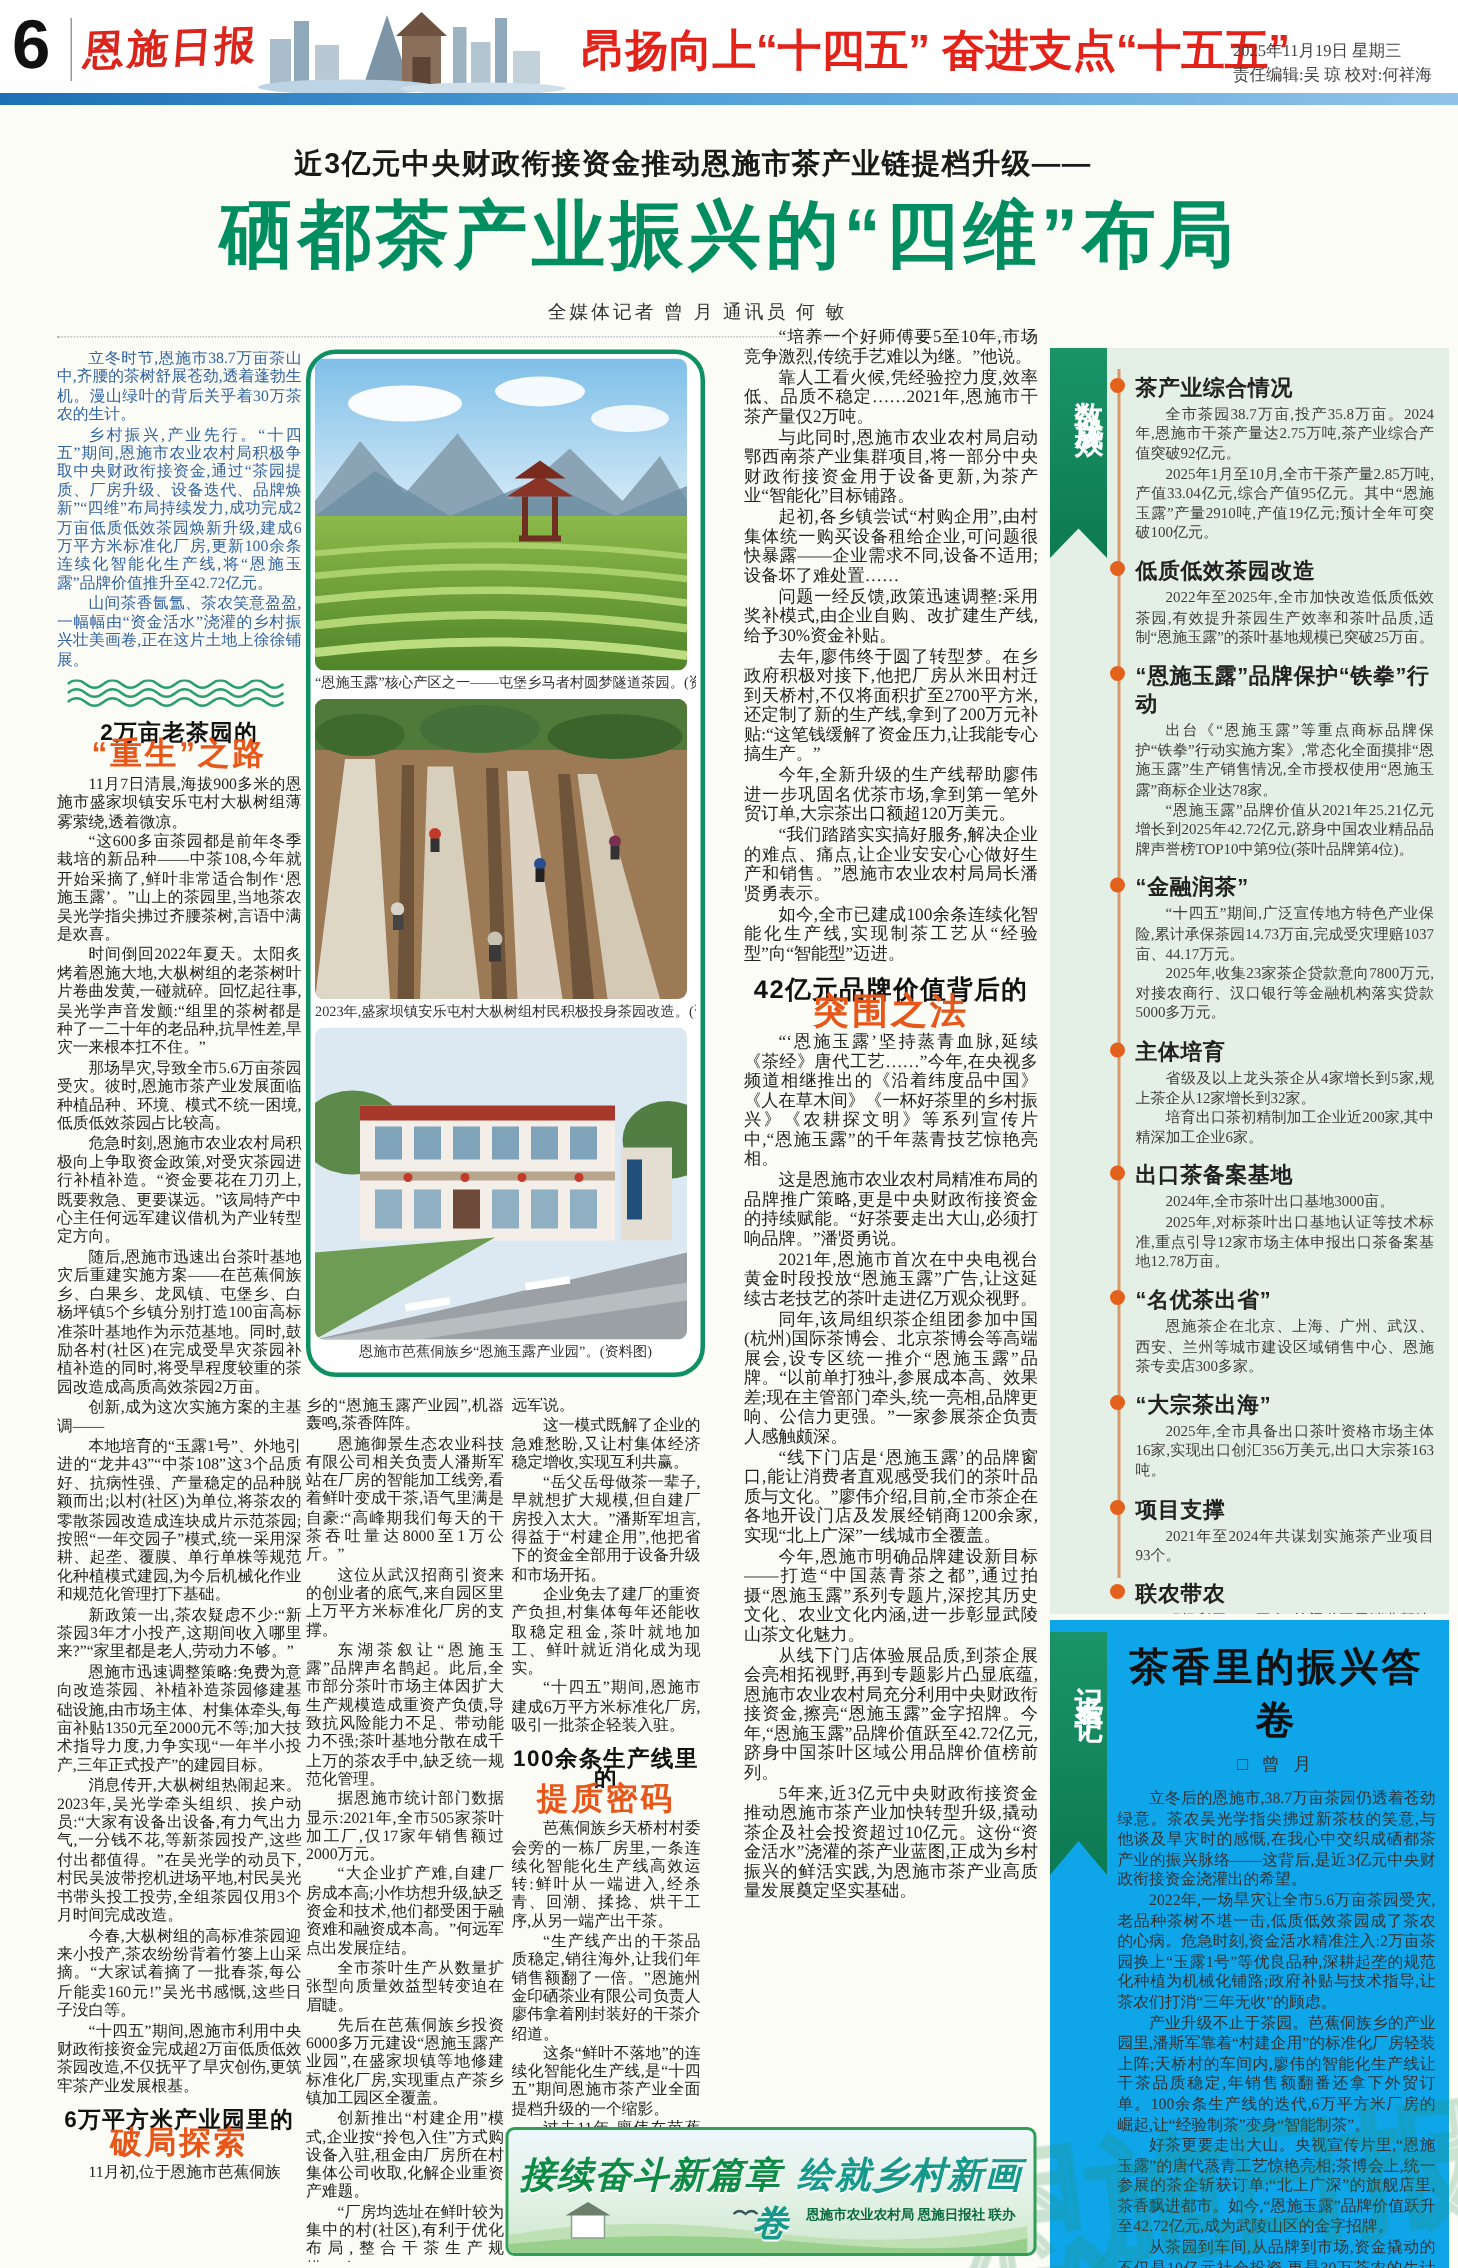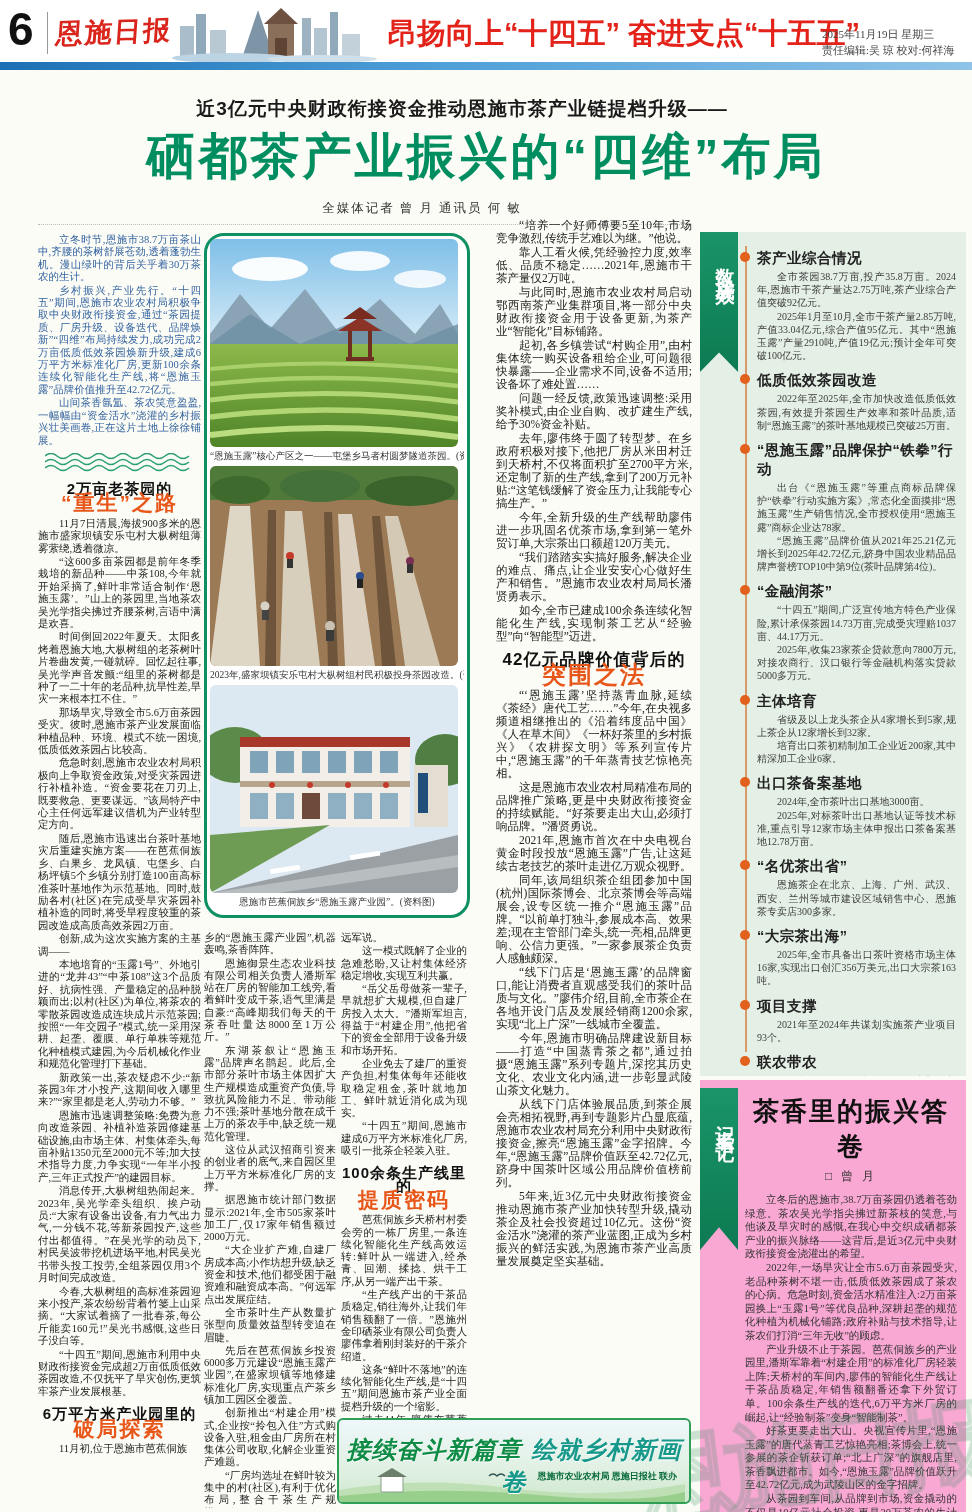--- a/index.html
+++ b/index.html
@@ -16,21 +16,21 @@
   .slogan{position:absolute;left:388px;top:14px;width:430px;font-family:"Liberation Sans",sans-serif;
           font-weight:900;font-size:29px;color:#e3231a;letter-spacing:0px;white-space:nowrap;}
   .dateblock{position:absolute;left:822px;top:26px;font-size:11px;color:#444;line-height:16px;}
   .bluebar{position:absolute;left:0;top:62px;width:972px;height:8px;
            background:linear-gradient(90deg,#1d6fb5,#4e9fd8 45%,#8fc3e8);}
   
   .kicker{position:absolute;left:0;top:96px;width:924px;text-align:center;
           font-family:"Liberation Sans",sans-serif;font-size:19px;font-weight:600;color:#1a1a1a;letter-spacing:1px;}
   .main-title{position:absolute;left:0;top:124px;width:972px;text-align:center;margin:0;
           font-family:"Liberation Sans",sans-serif;font-size:49px;font-weight:900;color:#008e60;letter-spacing:3px;}
-  .byline{position:absolute;left:0;top:200px;width:844px;text-align:center;font-size:12.5px;color:#333;letter-spacing:2px;}
+  .byline{position:absolute;left:0;top:200px;width:844px;text-align:center;font-size:12.5px;color:#333;letter-spacing:2px;padding-left:43px;}
   .rule{position:absolute;left:38px;top:224px;width:652px;border-top:1px dotted #bbb;}
   
   .col{position:absolute;overflow:hidden;text-align:justify;}
   .col p{margin:0 0 1px 0;text-indent:2em;}
   .col p.cont{text-indent:0;}
   .col1{left:38px;top:234px;width:163px;height:1274px;font-size:10.5px;line-height:12.4px;color:#222;}
   .col1 .lead p{color:#33639f;}
   .col2{left:204px;top:932px;width:132px;height:576px;font-size:10.5px;line-height:12.3px;}
   .col3{left:341px;top:932px;width:126px;height:576px;font-size:10.5px;line-height:12.3px;}
   .col4{left:496px;top:219px;width:196px;height:1174px;font-size:11.5px;line-height:13px;}
@@ -54,21 +54,21 @@
           font-family:"Liberation Sans",sans-serif;font-weight:bold;font-size:19px;letter-spacing:6px;
           padding:12px 0 0 0;text-align:left;text-indent:9px;
           clip-path:polygon(0 0,100% 0,100% 100%,50% 86%,0 100%);}
   .ribbon1{top:0;height:128px;}
   .sb{position:relative;margin:9px 10px 7px 57px;}
   .sb h3{position:relative;margin:0 0 2px 0;font-family:"Liberation Sans",sans-serif;
          font-size:14.5px;color:#222;letter-spacing:.5px;}
   .sb h3::before{content:"";position:absolute;left:-17px;top:3px;width:10px;height:10px;border-radius:50%;background:#e2611c;}
   .sb p{margin:0;font-size:10px;line-height:13.2px;color:#3d3d3d;text-indent:2em;text-align:justify;}
   
-  .notebook{position:absolute;left:700px;top:1080px;width:266px;height:432px;background:#f9a8d4;overflow:hidden;}
+  .notebook{position:absolute;left:700px;top:1080px;width:266px;height:432px;background:#0ea5e9;overflow:hidden;}
   .ribbon2{top:8px;height:150px;}
   .nb-title{margin:14px 0 4px 45px;width:212px;text-align:center;font-size:26px;font-weight:900;color:#111;letter-spacing:2px;}
   .nb-author{margin:0 0 8px 45px;width:212px;text-align:center;font-size:12px;color:#333;letter-spacing:3px;}
   .nb-body{margin-left:45px;width:212px;font-size:10.5px;line-height:13.6px;color:#333;text-align:justify;}
   .nb-body p{margin:0;text-indent:2em;}
   .watermark{position:absolute;left:640px;top:1398px;width:360px;font-size:92px;font-weight:bold;
           color:rgba(46,139,87,0.10);-webkit-text-stroke:2px rgba(46,139,87,0.14);
           transform:rotate(-7deg);white-space:nowrap;pointer-events:none;letter-spacing:-6px;}
   
   .banner{position:absolute;left:337px;top:1418px;width:350px;height:82px;border:2px solid #2f9e57;border-radius:6px;
@@ -238,22 +238,22 @@
       <rect x="60" y="182" width="30" height="5" fill="#fff" transform="rotate(-9 75 184)"></rect>
       <rect x="140" y="168" width="30" height="5" fill="#fff" transform="rotate(-9 155 170)"></rect>
       <polygon points="0,150 120,140 0,208" fill="#6f9c55"></polygon>
     </svg>
     <figcaption>恩施市芭蕉侗族乡“恩施玉露产业园”。(资料图)</figcaption>
   </figure>
 
   <div class="col col2">
     <p class="cont">乡的“恩施玉露产业园”,机器轰鸣,茶香阵阵。</p>
     <p>恩施御景生态农业科技有限公司相关负责人潘斯军站在厂房的智能加工线旁,看着鲜叶变成干茶,语气里满是自豪:“高峰期我们每天的干茶吞吐量达8000至1万公斤。”</p>
+    <p>这位从武汉招商引资来的创业者的底气,来自园区里上万平方米标准化厂房的支撑。</p>
     <p>东湖茶叙让“恩施玉露”品牌声名鹊起。此后,全市部分茶叶市场主体因扩大生产规模造成重资产负债,导致抗风险能力不足、带动能力不强;茶叶基地分散在成千上万的茶农手中,缺乏统一规范化管理。</p>
-    <p>这位从武汉招商引资来的创业者的底气,来自园区里上万平方米标准化厂房的支撑。</p>
     <p>据恩施市统计部门数据显示:2021年,全市505家茶叶加工厂,仅17家年销售额过2000万元。</p>
     <p>“大企业扩产难,自建厂房成本高;小作坊想升级,缺乏资金和技术,他们都受困于融资难和融资成本高。”何远军点出发展症结。</p>
     <p>全市茶叶生产从数量扩张型向质量效益型转变迫在眉睫。</p>
     <p>先后在芭蕉侗族乡投资6000多万元建设“恩施玉露产业园”,在盛家坝镇等地修建标准化厂房,实现重点产茶乡镇加工园区全覆盖。</p>
     <p>创新推出“村建企用”模式,企业按“拎包入住”方式购设备入驻,租金由厂房所在村集体公司收取,化解企业重资产难题。</p>
     <p>“厂房均选址在鲜叶较为集中的村(社区),有利于优化布局,整合干茶生产规模。”何</p>
   </div>
 
   <div class="col col3">
     <p class="cont">远军说。</p>

